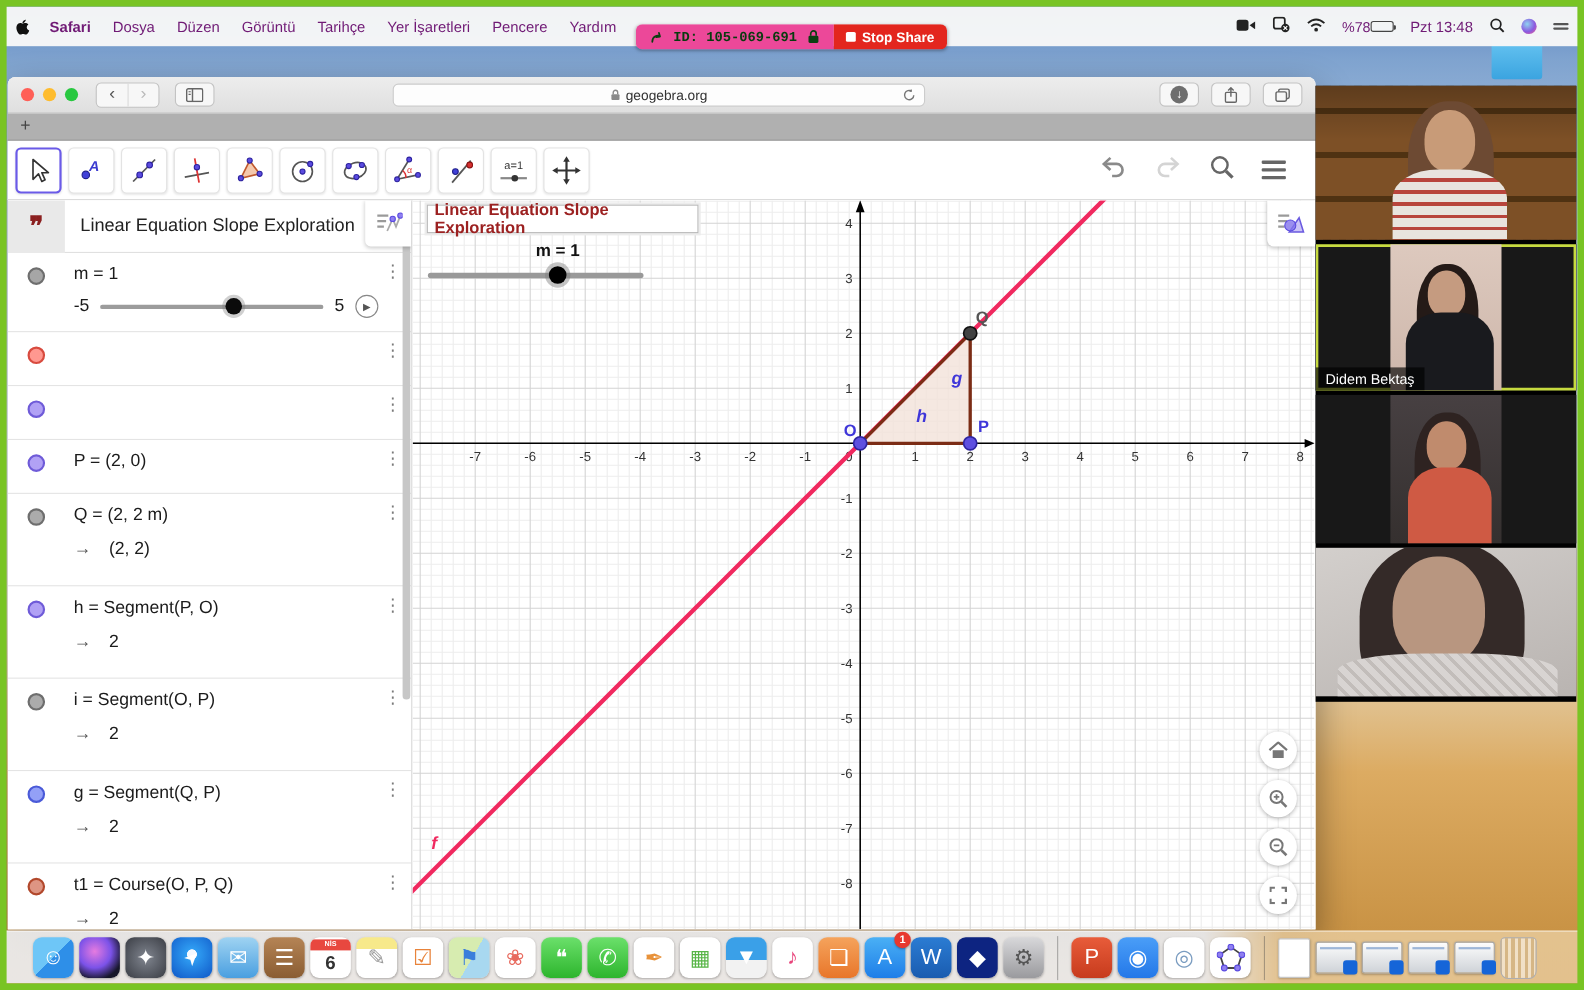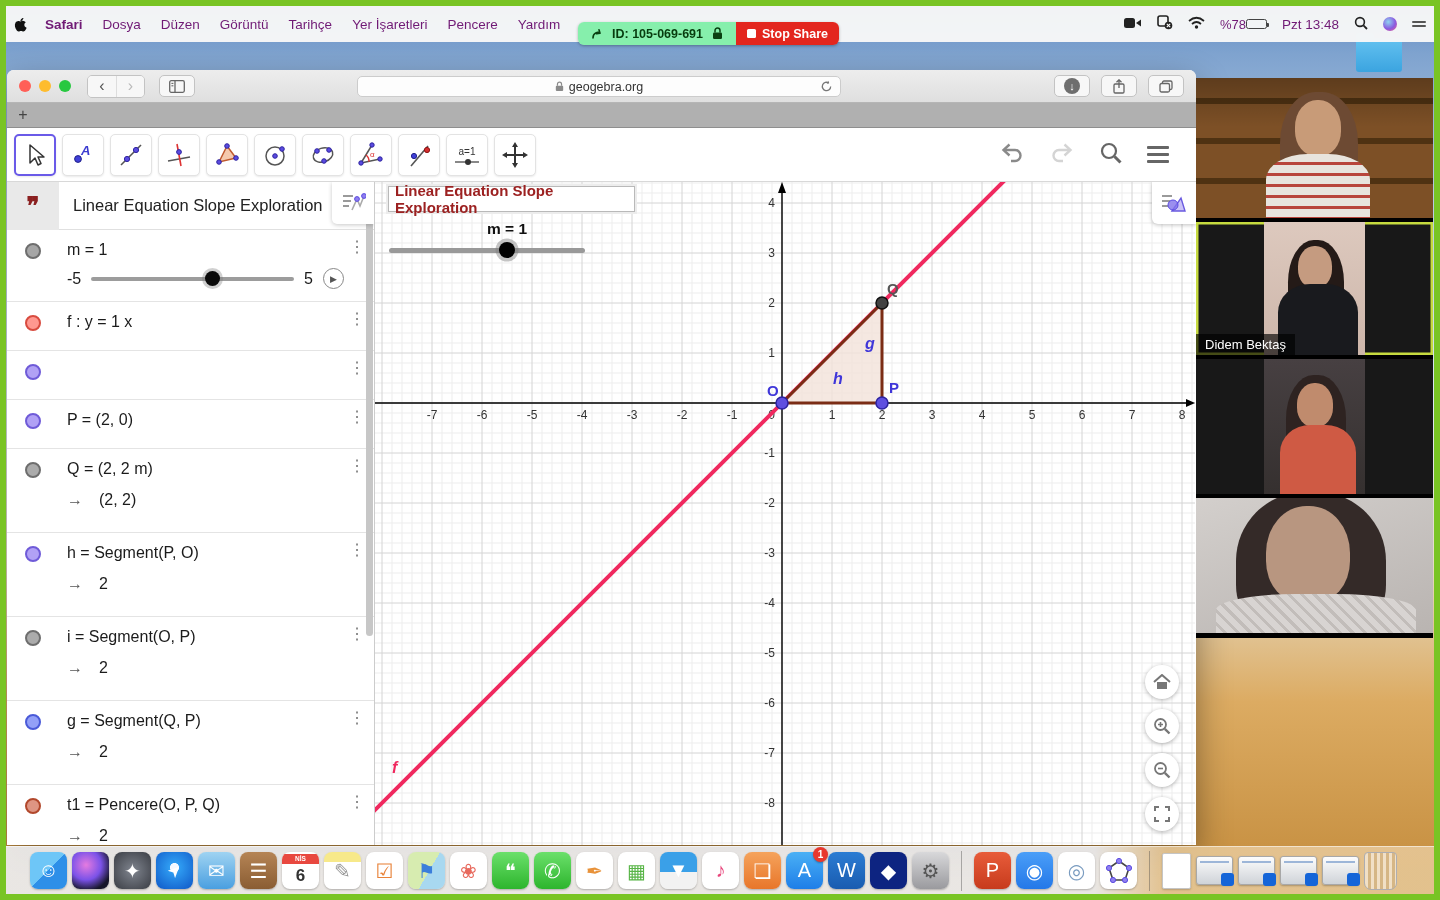--- a/index.html
+++ b/index.html
@@ -20,21 +20,21 @@
   .menu-right{margin-left:auto;display:flex;align-items:center;gap:15px;}
   .batt-wrap{display:flex;align-items:center;gap:0;font-size:13px;}
   .batt{width:21px;height:10px;border:1px solid #444;border-radius:2.5px;position:relative;padding:1px;}
   .batt::after{content:"";position:absolute;right:-3px;top:2.5px;width:2px;height:4px;background:#444;border-radius:0 1px 1px 0;}
   .batt-fill{height:100%;width:78%;background:#333;border-radius:1px;}
   .siri-orb{width:14px;height:14px;border-radius:50%;background:radial-gradient(circle at 38% 35%,#8fd3f0,#8a5ae0 55%,#e05a9a 90%);}
   .notif-icon span{display:block;width:14px;height:2px;background:#555;margin:2.5px 0;border-radius:1px;}
 
   
   .share-pill{position:absolute;left:578px;top:22px;height:23px;display:flex;z-index:11;border-radius:6px;overflow:hidden;font-size:12.5px;box-shadow:0 1px 3px rgba(0,0,0,.3);}
-  .share-green{background:#86efac;display:flex;align-items:center;gap:9px;padding:0 13px;color:#073c0e;font-weight:600;}
+  .share-green{background:#ec4899;display:flex;align-items:center;gap:9px;padding:0 13px;color:#073c0e;font-weight:600;font-family:Liberation Mono, monospace;}
   .share-red{background:#e3261e;color:#fff;display:flex;align-items:center;gap:6px;padding:0 11px;font-weight:600;}
   .stop-square{width:9px;height:9px;background:#fff;border-radius:1.5px;}
 
   
   .folder{position:absolute;left:1356px;top:38px;width:46px;height:34px;z-index:2;border-radius:3px;
     background:linear-gradient(#64c2f0,#3ba4e0);}
   .folder::before{content:"";position:absolute;left:0;top:-5px;width:18px;height:6px;background:#64c2f0;border-radius:3px 3px 0 0;}
 
   
   .safari{position:absolute;left:7px;top:70px;width:1189px;height:775px;background:#fff;border-radius:7px 7px 0 0;
@@ -429,23 +429,20 @@
                   <span>5</span>
                   <span class="playbtn">▶</span>
                 </div>
               </div>
               <span class="kebab">⋮</span>
             </div>
             <div class="arow single">
               <div class="acell">
                 <span class="vis-circle" style="background: rgb(255, 152, 144); border-color: rgb(216, 75, 63);"></span>
               </div>
-              <div class="abody">
-                <div>f : y = 1 x</div>
-              </div>
               <span class="kebab">⋮</span>
             </div>
             <div class="arow single">
               <div class="acell">
                 <span class="vis-circle" style="background: rgb(177, 161, 245); border-color: rgb(111, 91, 216);"></span>
               </div>
               <span class="kebab">⋮</span>
             </div>
             <div class="arow single">
               <div class="acell">
@@ -506,21 +503,21 @@
                   <span>2</span>
                 </div>
               </div>
               <span class="kebab">⋮</span>
             </div>
             <div class="arow double">
               <div class="acell">
                 <span class="vis-circle" style="background: rgb(222, 149, 131); border-color: rgb(178, 72, 44);"></span>
               </div>
               <div class="abody">
-                <div>t1 = Pencere(O, P, Q)</div>
+                <div>t1 = Course(O, P, Q)</div>
                 <div class="aline2">
                   <span class="arrow-glyph">→</span>
                   <span>2</span>
                 </div>
               </div>
               <span class="kebab">⋮</span>
             </div>
           </div>
         <span class="a-scroll"></span>
       </div>

